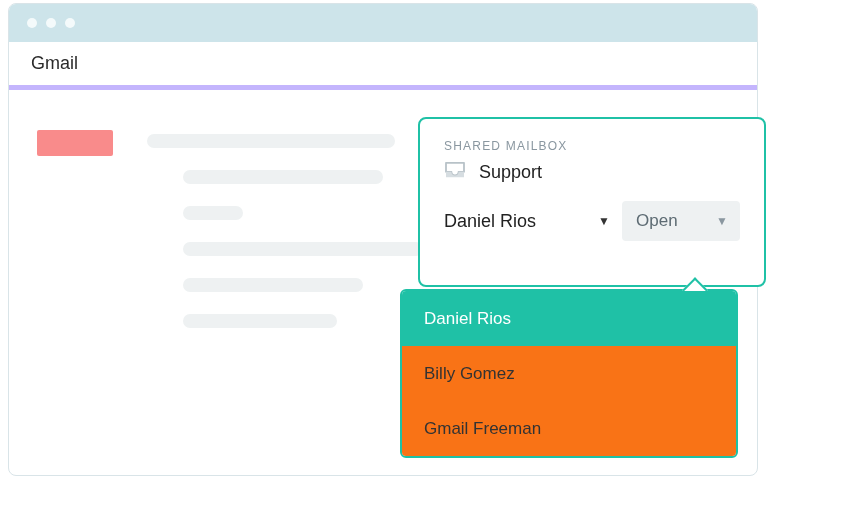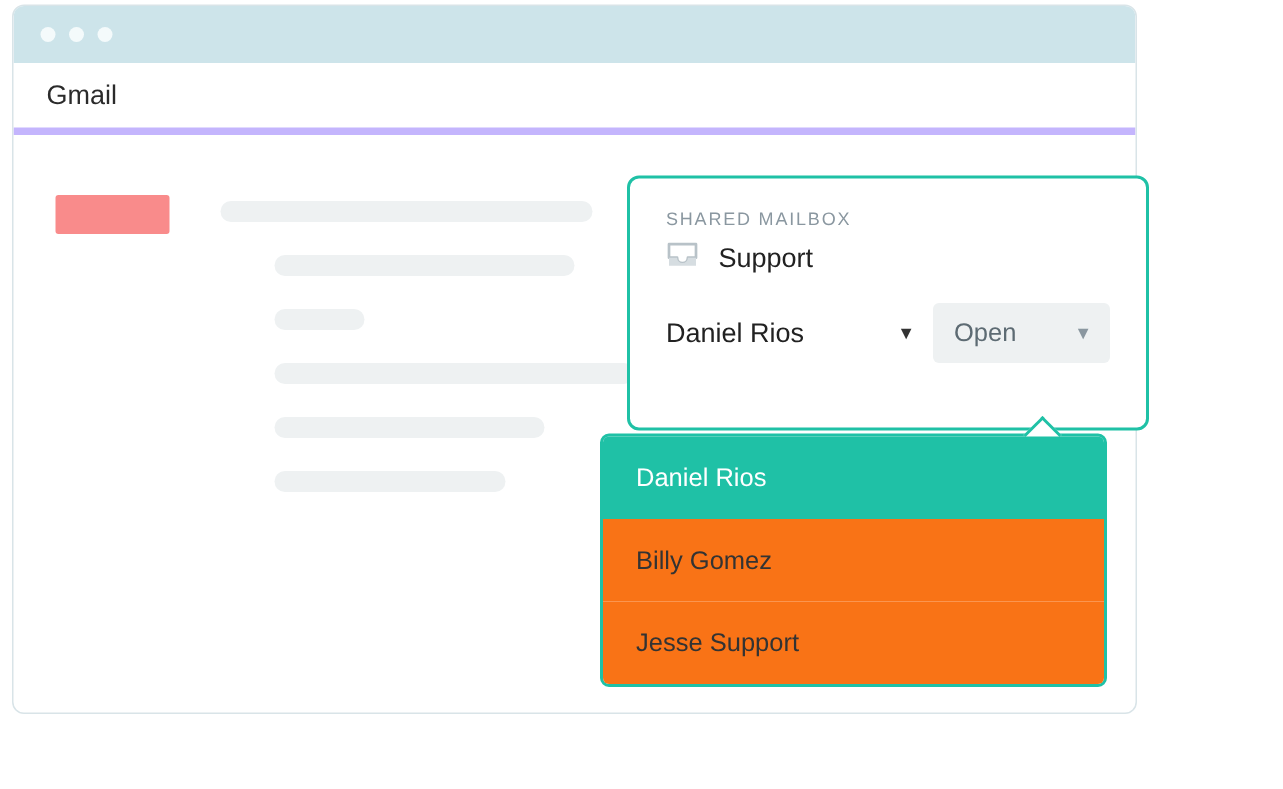--- a/index.html
+++ b/index.html
@@ -226,15 +226,15 @@
 </div>
 
 <div class="dropdown">
   <div class="dropdown-item selected">
     <span>Daniel Rios</span>
   </div>
   <div class="dropdown-item">
     <span>Billy Gomez</span>
   </div>
   <div class="dropdown-item">
-    <span>Jesse Support</span>
+    <span>Gmail Freeman</span>
   </div>
 </div>
 
 </body></html>

